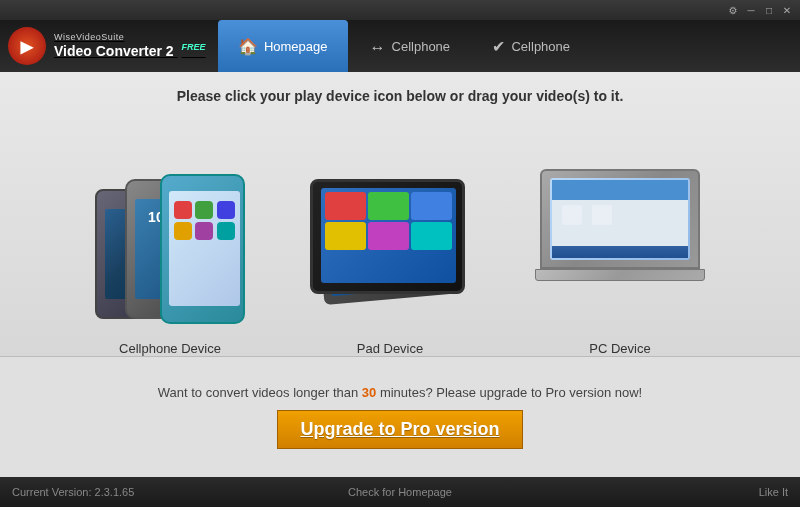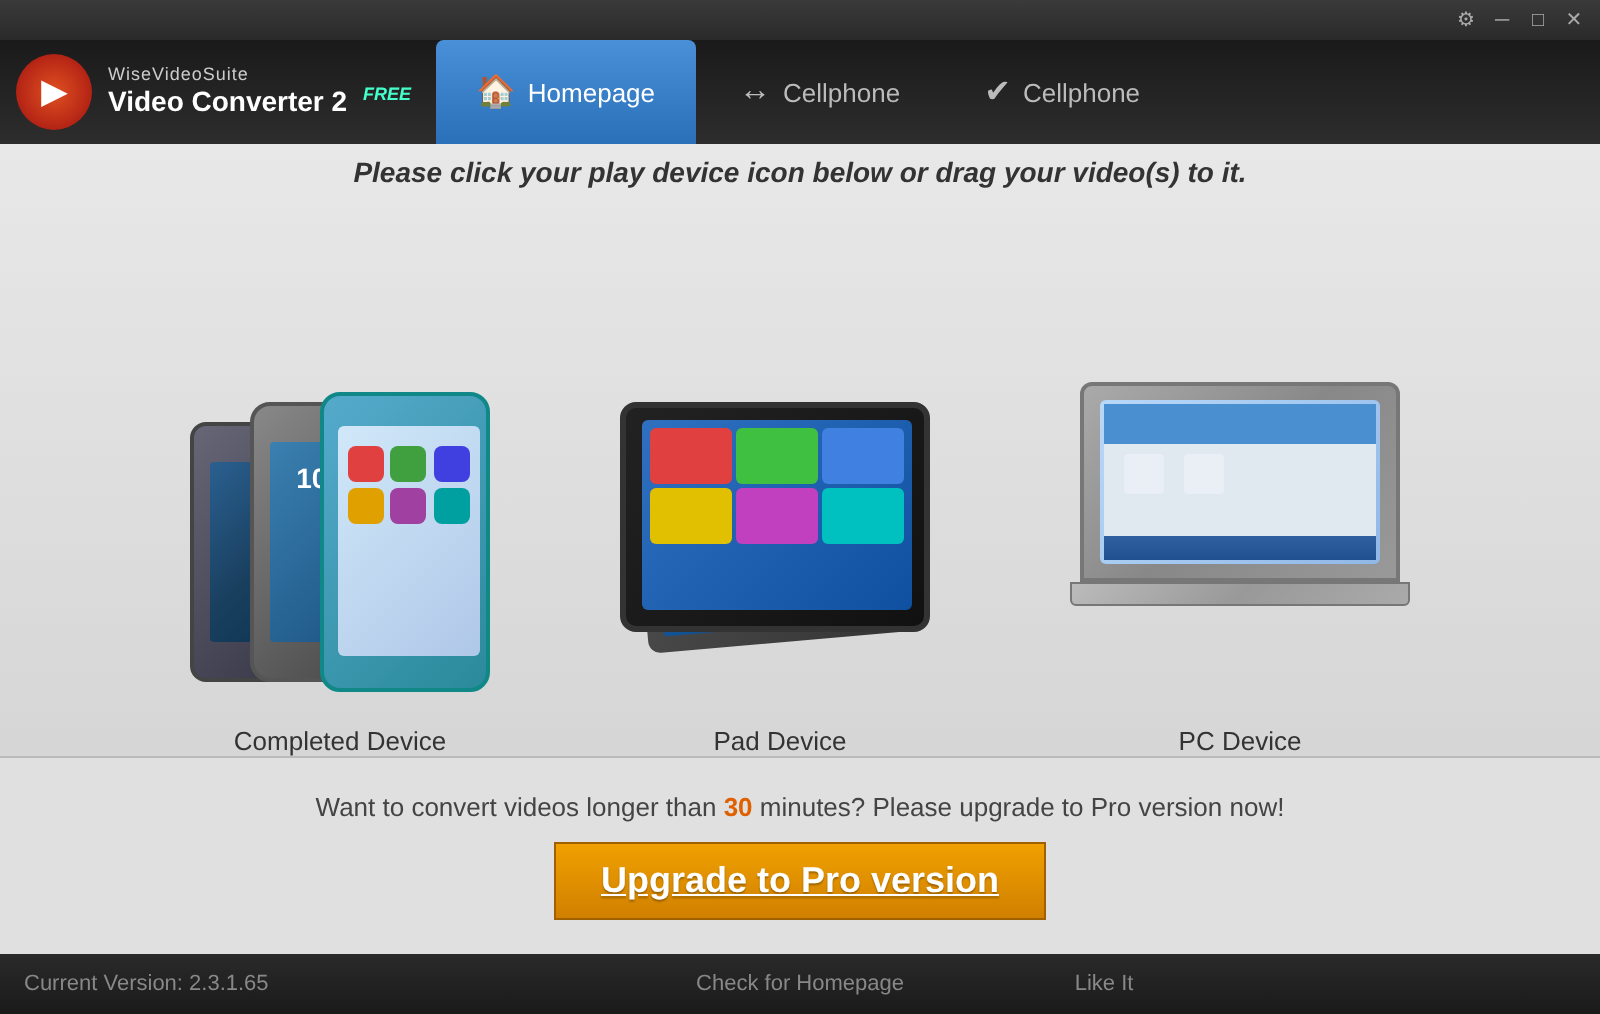--- a/index.html
+++ b/index.html
@@ -61,20 +61,21 @@
       color: white;
       font-size: 16px;
       font-weight: bold;
       flex-shrink: 0;
     }
 
     .logo-text {
       display: flex;
       flex-direction: column;
       line-height: 1.1;
+      text-decoration: underline;
     }
 
     .logo-top {
       font-size: 9px;
       color: #ccc;
       letter-spacing: 0.5px;
     }
 
     .logo-bottom {
       font-size: 14px;
@@ -130,26 +131,25 @@
     .main-content {
       background: linear-gradient(to bottom, #e8e8e8, #d0d0d0);
       height: calc(507px - 20px - 52px - 30px);
       display: flex;
       flex-direction: column;
       align-items: center;
       position: relative;
     }
 
     .instruction-text {
-      margin-top: 6px;
+      margin-top: 16px;
       font-size: 14px;
       color: #333;
       font-weight: 600;
       text-align: center;
-      font-style: italic;
     }
 
     .devices-area {
       display: flex;
       align-items: flex-end;
       justify-content: center;
       gap: 60px;
       margin-top: 20px;
       flex: 1;
     }
@@ -406,21 +406,21 @@
       background: linear-gradient(135deg, #bbb, #999, #aaa);
       border-radius: 0 0 3px 3px;
       border: 1px solid #777;
     }
 
     
     .promo-area {
       border-top: 1px solid #bbb;
       width: 100%;
       background: #e0e0e0;
-      padding: 17px 20px;
+      padding: 28px 20px;
       display: flex;
       flex-direction: column;
       align-items: center;
       gap: 10px;
     }
 
     .promo-text {
       font-size: 13px;
       color: #444;
       text-align: center;
@@ -465,20 +465,21 @@
       color: #888;
       cursor: pointer;
       flex: 1;
       text-align: center;
     }
 
     .status-like {
       font-size: 11px;
       color: #888;
       flex: 1;
+      text-align: right;
     }
   </style>
 </head>
 <body>
 
 <div class="title-bar">
   <span class="title-bar-btn">⚙</span>
   <span class="title-bar-btn">─</span>
   <span class="title-bar-btn">□</span>
   <span class="title-bar-btn">✕</span>
@@ -538,21 +539,21 @@
                 <div class="phone-app-icon" style="background:#40a040;"></div>
                 <div class="phone-app-icon" style="background:#4040e0;"></div>
                 <div class="phone-app-icon" style="background:#e0a000;"></div>
                 <div class="phone-app-icon" style="background:#a040a0;"></div>
                 <div class="phone-app-icon" style="background:#00a0a0;"></div>
               </div>
             </div>
           </div>
         </div>
       </div>
-      <div class="device-label">Completed Device</div>
+      <div class="device-label">Cellphone Device</div>
     </div>
 
     <div class="device-item">
       <div class="device-image">
         <div class="pad-group">
 
           <div class="tablet-back">
             <div class="tablet-back-screen"></div>
           </div>
 

